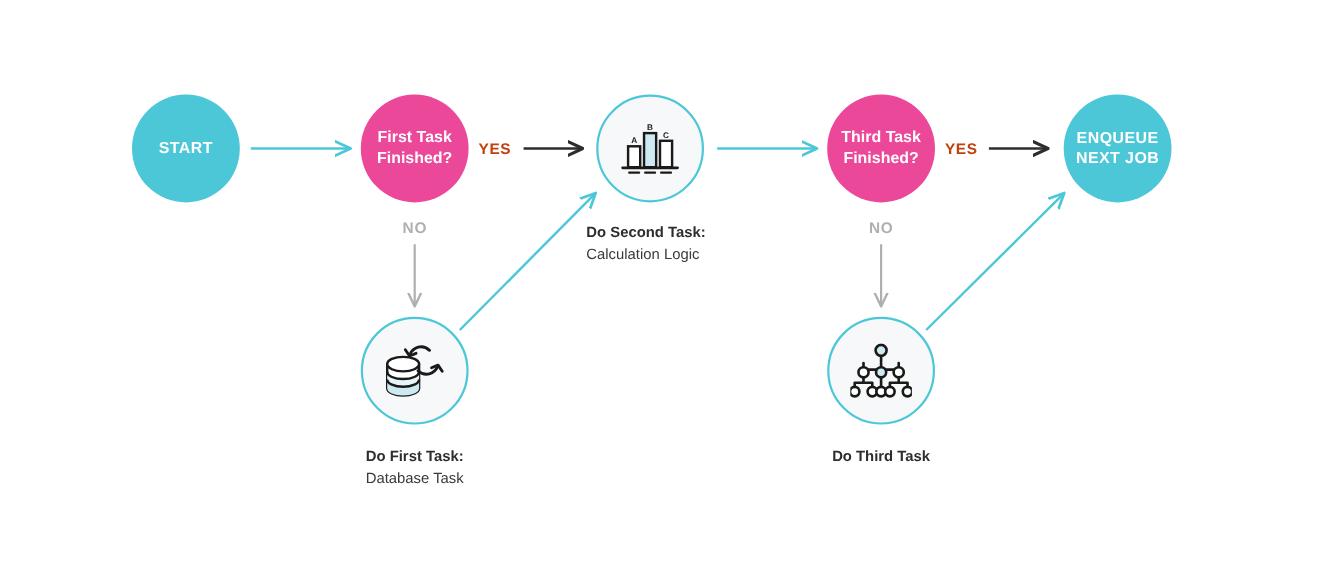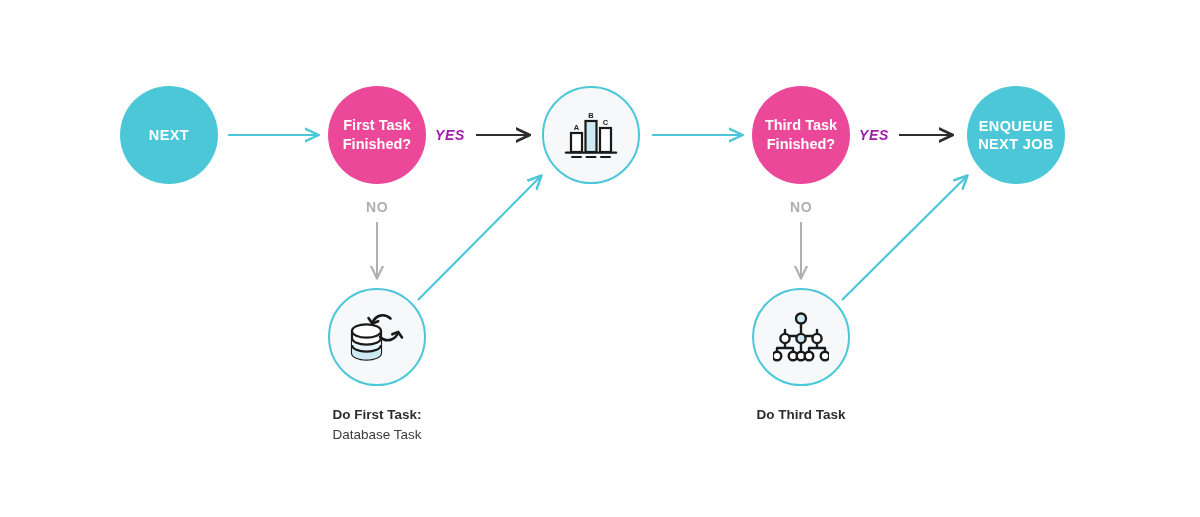--- a/index.html
+++ b/index.html
@@ -81,21 +81,21 @@
     font-weight: normal;
     font-size: 13.5px;
     color: #3a3a3a;
   }
   .edge-label {
     position: absolute;
     font-weight: bold;
     font-size: 14px;
     letter-spacing: 0.6px;
   }
-  .edge-label.yes { color: #a21caf; font-style: italic; }
+  .edge-label.yes { color: #c2410c; }
   .edge-label.no  { color: #AFAFAF; text-align: center; }
   .icon-svg { display: block; }
 </style>
 </head>
 <body>
 
 <div id="diagram">
 
   <svg class="svg-layer" viewBox="0 0 1200 517" xmlns="http://www.w3.org/2000/svg">
     <defs>
@@ -129,21 +129,21 @@
     <line x1="899" y1="135" x2="952" y2="135" stroke="#2D2D2D" stroke-width="2.2" marker-end="url(#arrow-dark)"></line>
 
      tree --&gt;
     <line x1="801" y1="222" x2="801" y2="278" stroke="#AFAFAF" stroke-width="2" marker-end="url(#arrow-gray)"></line>
 
     
     <line x1="842" y1="300" x2="967" y2="176" stroke="#4BC7D8" stroke-width="2.2" marker-end="url(#arrow-cyan)"></line>
   </svg>
 
   <div class="node node-terminal" style="left:120px; top:86px;">
-    <span class="node-label">NEXT</span>
+    <span class="node-label">START</span>
   </div>
 
   <div class="node node-decision" style="left:328px; top:86px;">
     <span class="node-label">
       <span>First Task</span><br>
       <span>Finished?</span>
     </span>
   </div>
 
   <div class="edge-label yes" style="left:435px; top:127px;">YES</div>
@@ -164,20 +164,24 @@
       <line x1="9" y1="48" x2="18" y2="48" stroke="#1A1A1A" stroke-width="2" stroke-linecap="round"></line>
       <line x1="23.5" y1="48" x2="32.5" y2="48" stroke="#1A1A1A" stroke-width="2" stroke-linecap="round"></line>
       <line x1="38" y1="48" x2="47" y2="48" stroke="#1A1A1A" stroke-width="2" stroke-linecap="round"></line>
 
       <text x="13.5" y="21" font-family="Liberation Sans, sans-serif" font-size="7.5" font-weight="bold" fill="#1A1A1A" text-anchor="middle">A</text>
       <text x="28" y="9" font-family="Liberation Sans, sans-serif" font-size="7.5" font-weight="bold" fill="#1A1A1A" text-anchor="middle">B</text>
       <text x="42.5" y="16" font-family="Liberation Sans, sans-serif" font-size="7.5" font-weight="bold" fill="#1A1A1A" text-anchor="middle">C</text>
     </svg>
   </div>
 
+  <div class="caption" style="left:533px; top:201px; text-align:left;">
+    <span class="cap-title">Do Second Task:</span>
+    <span class="cap-sub">Calculation Logic</span>
+  </div>
 
   <div class="node node-task" style="left:328px; top:288px;">
     <svg class="icon-svg" width="58" height="52" viewBox="0 0 58 52" xmlns="http://www.w3.org/2000/svg">
 
       <path d="M4 20 L4 42 C4 45.8 10.6 48.6 18.5 48.6 C26.4 48.6 33 45.8 33 42 L33 20 Z" fill="#FFFFFF" stroke="#1A1A1A" stroke-width="2.2" stroke-linejoin="round"></path>
 
       <path d="M4 34 L4 42 C4 45.8 10.6 48.6 18.5 48.6 C26.4 48.6 33 45.8 33 42 L33 34
                C33 37.8 26.4 40.6 18.5 40.6 C10.6 40.6 4 37.8 4 34 Z" fill="#CDEAF3" stroke="none"></path>
       <path d="M4 27 L4 34 C4 37.8 10.6 40.6 18.5 40.6 C26.4 40.6 33 37.8 33 34 L33 27
                C33 30.8 26.4 33.6 18.5 33.6 C10.6 33.6 4 30.8 4 27 Z" fill="#E7F5FA" stroke="none"></path>

